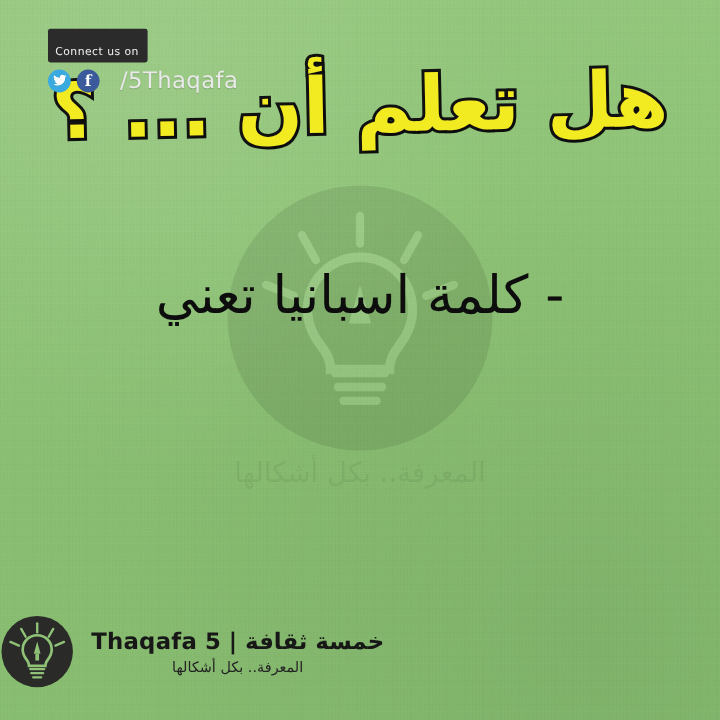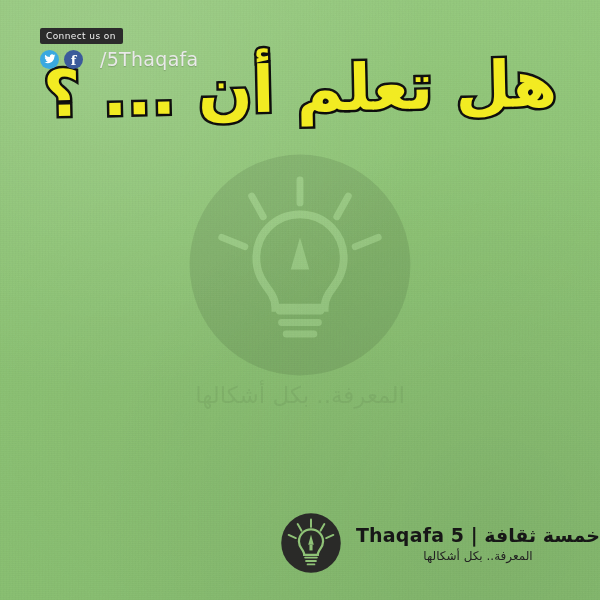--- a/index.html
+++ b/index.html
@@ -42,21 +42,21 @@
   #wm-sub{
     margin-top:2px;font-size:23px;color:#000;opacity:.055;direction:rtl;
   }
 
   
   #social{
     position:absolute;left:40px;top:24px;z-index:6;
   }
   #connect-chip{
     display:inline-block;background:#2b2b2b;color:#f2f2f2;
-    font-size:9px;letter-spacing:.4px;padding:3px 7px 3px 6px;
+    font-size:9px;letter-spacing:.4px;padding:15px 7px 3px 6px;
     border-radius:2px;font-family:"DejaVu Sans","Liberation Sans",sans-serif;
     white-space:nowrap;
   }
   #social-row{display:flex;align-items:center;gap:5px;margin-top:4px;}
   .soc-circle{
     width:19px;height:19px;border-radius:50%;
     display:flex;align-items:center;justify-content:center;flex:0 0 auto;
   }
   #tw-circle{background:#3aa9e0;}
   #fb-circle{background:#3b5a9b;}
@@ -95,21 +95,21 @@
     color:#0d0d0d;
     font-family:"DejaVu Sans","Liberation Sans",sans-serif;
     font-size:44px;line-height:1.45;font-weight:400;
   }
   .body-line{white-space:nowrap;}
   .guill{color:#1633e8;font-weight:700;}
 
   
   #footer{
     position:absolute;left:0;right:0;bottom:26px;
-    display:flex;align-items:center;justify-content:flex-end;gap:14px;z-index:5;
+    display:flex;align-items:center;justify-content:flex-start;gap:14px;z-index:5;
   }
   #footer-text{direction:rtl;text-align:center;}
   #brand{
     font-size:19px;color:#171717;font-weight:600;letter-spacing:.2px;
     font-family:"DejaVu Sans","Liberation Sans",sans-serif;white-space:nowrap;
   }
   #tagline{
     font-size:12px;color:#232323;margin-top:3px;white-space:nowrap;
     font-family:"DejaVu Sans","Liberation Sans",sans-serif;
   }
@@ -164,20 +164,21 @@
       <span class="soc-circle" id="fb-circle">
           <span>f</span>
         </span>
       <span id="handle">/5Thaqafa</span>
     </div>
   </div>
 
   <div id="headline">هل تعلم أن ... ؟</div>
 
   <div id="body-block">
+    <div class="body-line">-  كلمة اسبانيا تعني</div>
   </div>
 
   <div id="footer">
     <svg width="62" height="62" viewBox="0 0 100 100" aria-hidden="true">
       <circle cx="50" cy="50" r="48" fill="#2a2a28"></circle>
       <g fill="none" stroke="#8fc277" stroke-width="3.2" stroke-linecap="round">
         <path d="M50 12 V24"></path>
         <path d="M28.5 19.5 L34.5 30"></path>
         <path d="M71.5 19.5 L65.5 30"></path>
         <path d="M14 37 L25.5 42"></path>

